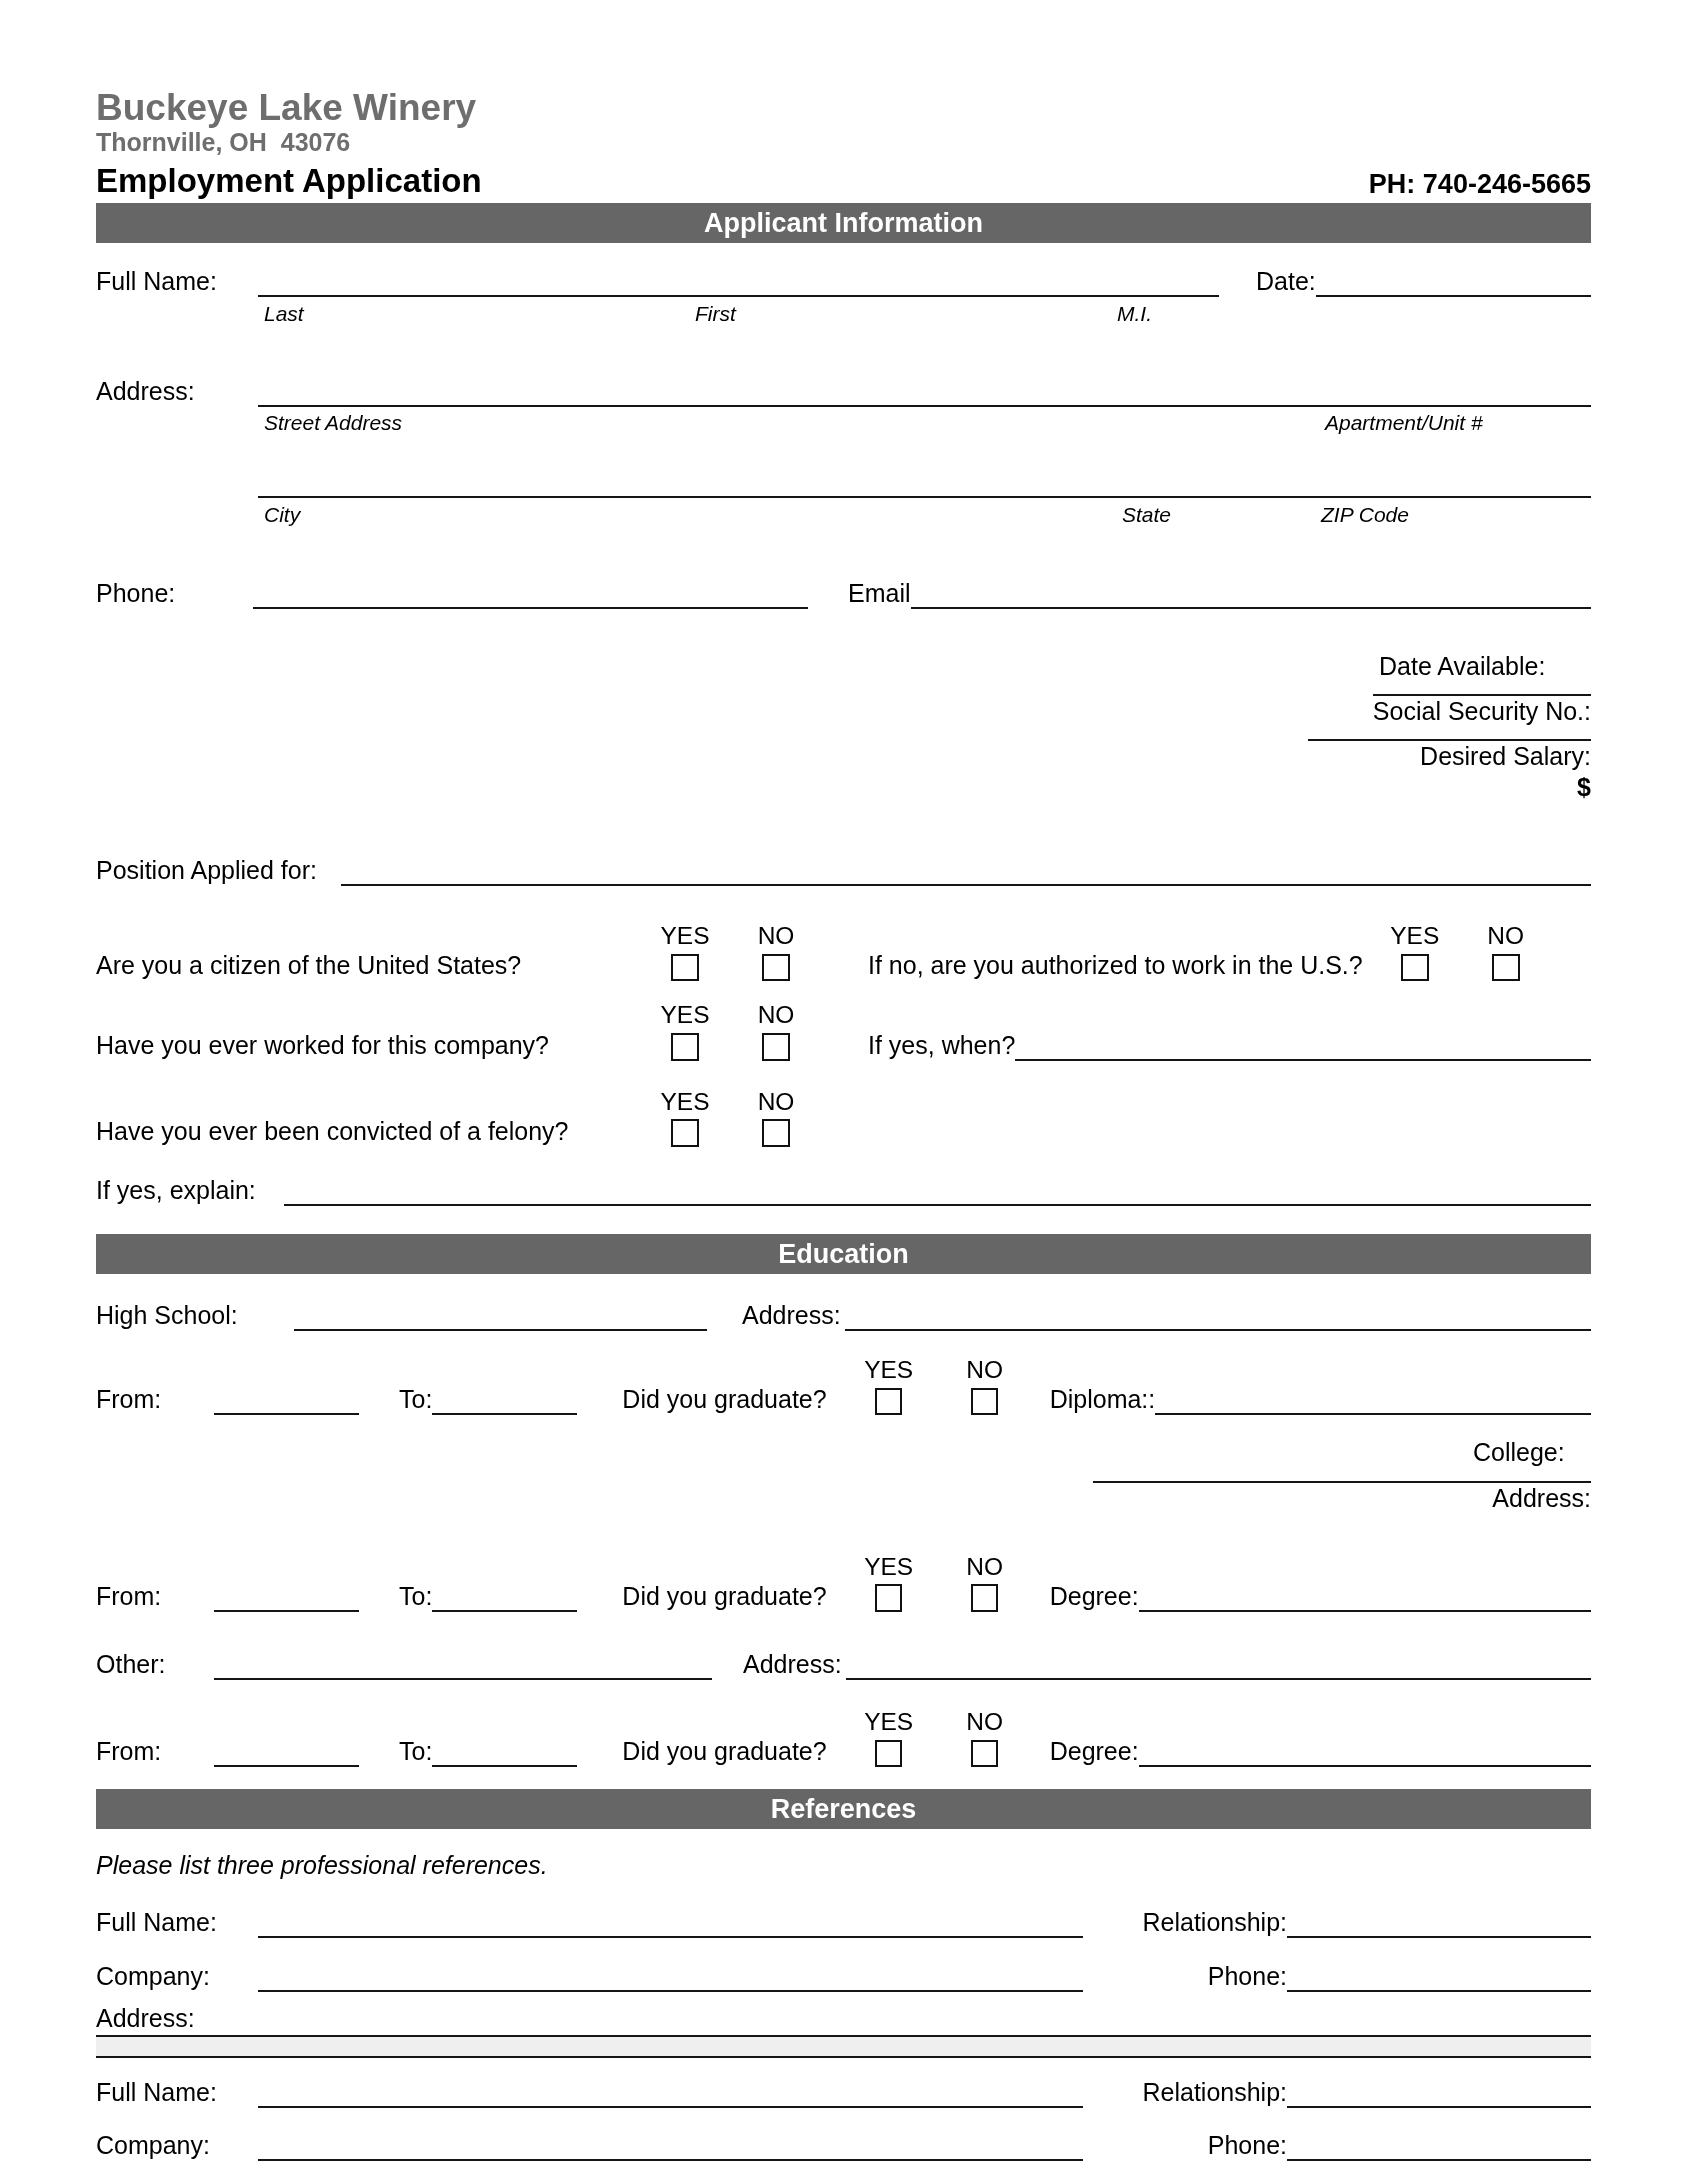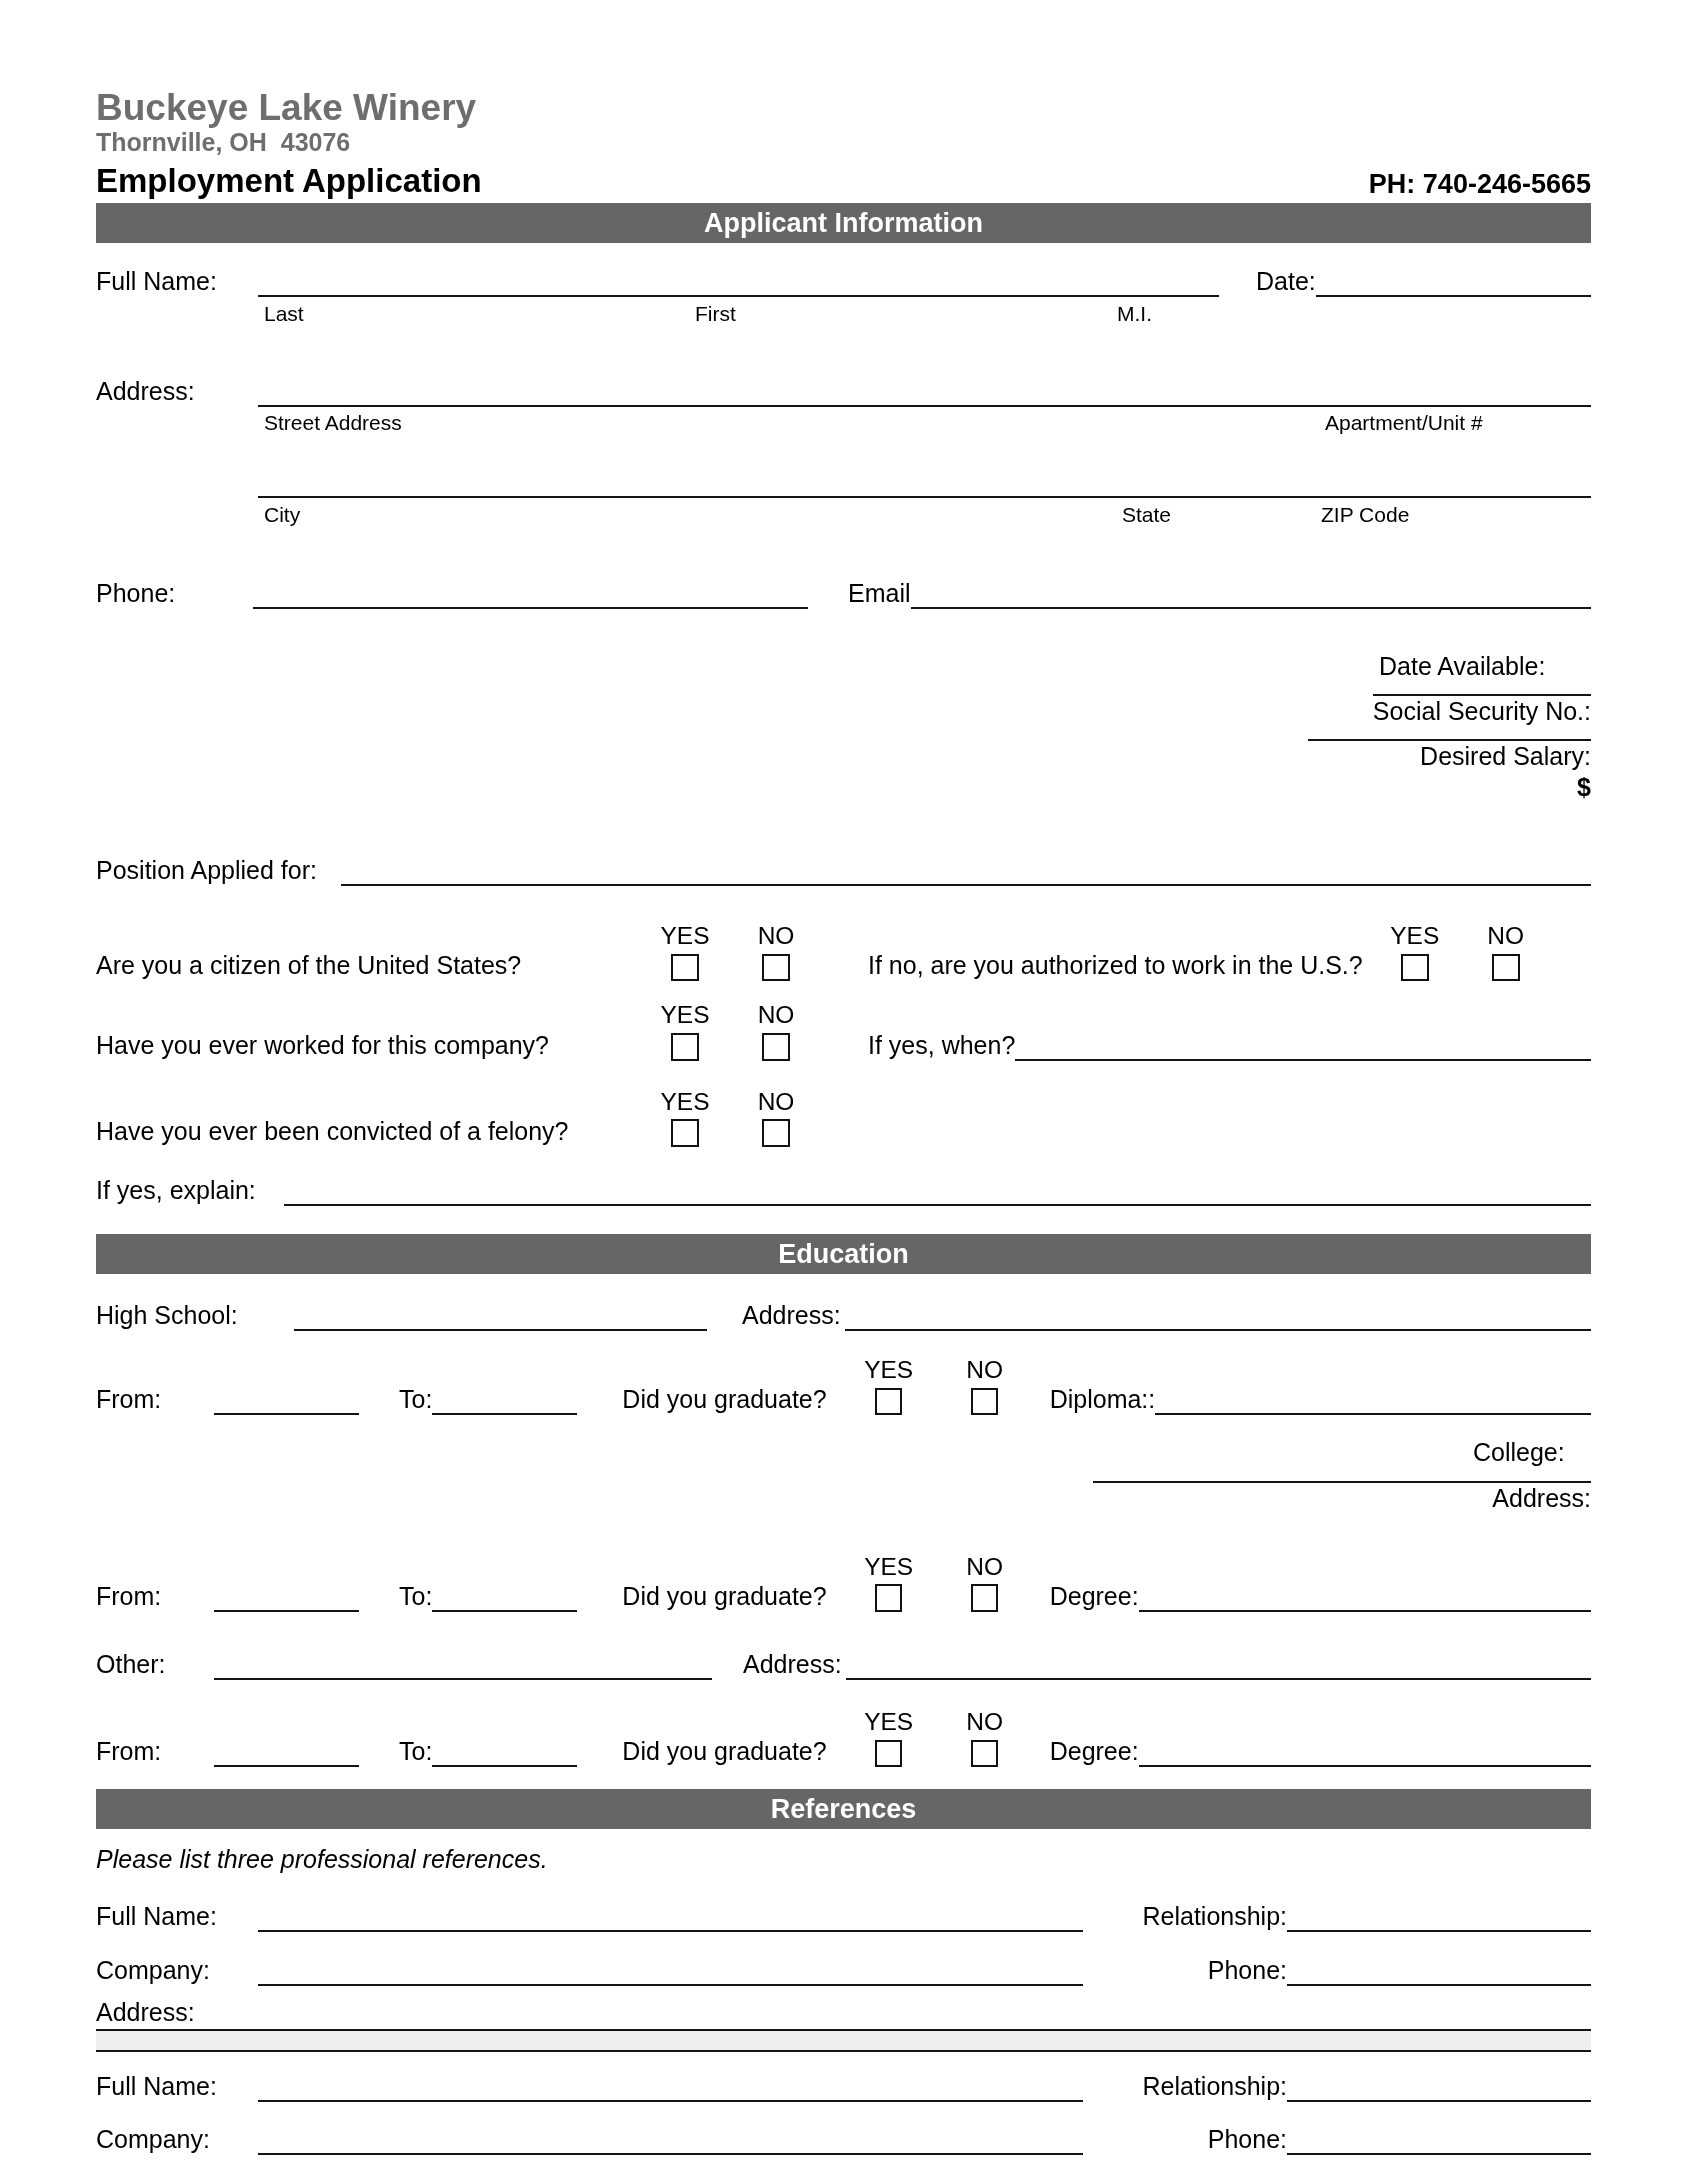--- a/index.html
+++ b/index.html
@@ -10,42 +10,42 @@
   .hdr-addr{font-size:25px;font-weight:bold;color:#6e6e6e;white-space:pre-wrap;}
   .title-row{display:flex;justify-content:space-between;align-items:flex-end;margin-top:5.2px;}
   .form-title{font-size:33px;font-weight:bold;}
   .hdr-phone{font-size:27px;font-weight:bold;}
   .bar{margin-top:3.5px;background:#666;color:#fff;font-weight:bold;font-size:27px;text-align:center;height:40px;line-height:40px;}
   .frow{display:flex;align-items:flex-end;min-height:31px;}
   .lbl{font-size:25px;line-height:31px;white-space:nowrap;flex-shrink:0;}
   .bold{font-weight:bold;}
   .line{border-bottom:2.6px solid #151515;height:12.2px;flex-shrink:0;}
   .flex1{flex:1 1 auto;}
-  .hintrow{display:flex;font-size:21px;line-height:26px;margin-top:3.5px;}
+  .hintrow{display:flex;font-style:italic;font-size:21px;line-height:26px;margin-top:3.5px;}
   .hintrow div{flex-shrink:0;}
   .ml192{margin-left:168px;}
   .yn{width:52px;display:flex;flex-direction:column;align-items:center;flex-shrink:0;}
   .yn-lbl{font-size:24.5px;line-height:24.5px;}
   .cb{width:23.6px;height:23.6px;border:2.6px solid #111;margin-top:5.2px;background:#fff;}
   .q-main{width:563px;flex-shrink:0;}
   .band{margin-top:1.7px;height:19px;background:#efefef;border-top:2.6px solid #151515;border-bottom:2.6px solid #151515;}
   .note{font-style:italic;font-size:25px;line-height:31px;}
   .pagenum{text-align:center;font-size:25px;line-height:31px;margin-top:30px;}
   .ra{text-align:right;}
   .w135{width:118px;}.w166{width:145px;}.w180{width:157px;}.w185{width:162px;}
   .w227{width:198px;}.w228{width:199px;}.w233{width:204px;}.w243{width:212px;}
   .w250{width:218px;}.w324{width:283px;}.w473{width:413px;}.w483{width:422px;}
   .w494{width:431px;}.w570{width:498px;}.w636{width:555px;}.w944{width:825px;}
   .w982{width:858px;}.w1100{width:961px;}.w1215{width:1061px;}
   .sp5{width:4.4px;flex-shrink:0;}.sp27{width:23.6px;flex-shrink:0;}.sp30{width:26px;flex-shrink:0;}
   .sp32{width:28px;flex-shrink:0;}.sp35{width:31px;flex-shrink:0;}.sp40{width:35px;flex-shrink:0;}
   .sp41{width:36px;flex-shrink:0;}.sp42{width:37px;flex-shrink:0;}.sp45{width:39px;flex-shrink:0;}
   .sp46{width:40px;flex-shrink:0;}.sp50{width:44px;flex-shrink:0;}.sp51{width:45px;flex-shrink:0;}
   .sp57{width:50px;flex-shrink:0;}.sp60{width:52px;flex-shrink:0;}.sp75{width:66px;flex-shrink:0;}
-  .mt12{margin-top:10.5px;}.mt22{margin-top:19px;}.mt24{margin-top:15px;}.mt25{margin-top:22px;}
+  .mt12{margin-top:10.5px;}.mt22{margin-top:19px;}.mt24{margin-top:21px;}.mt25{margin-top:22px;}
   .mt26{margin-top:23px;}.mt30{margin-top:26px;}.mt31{margin-top:27px;}.mt32{margin-top:28px;}
   .mt33{margin-top:29px;}.mt34{margin-top:30px;}.mt35{margin-top:31px;}.mt42{margin-top:37px;}
   .mt43{margin-top:38px;}.mt44{margin-top:38px;}.mt46{margin-top:22px;flex-direction:column;}.mt48{margin-top:42px;flex-direction:column;}
   .mt56{margin-top:49px;}.mt57{margin-top:50px;}
 </style>
 </head>
 <body>
 
 <div class="page">
 

